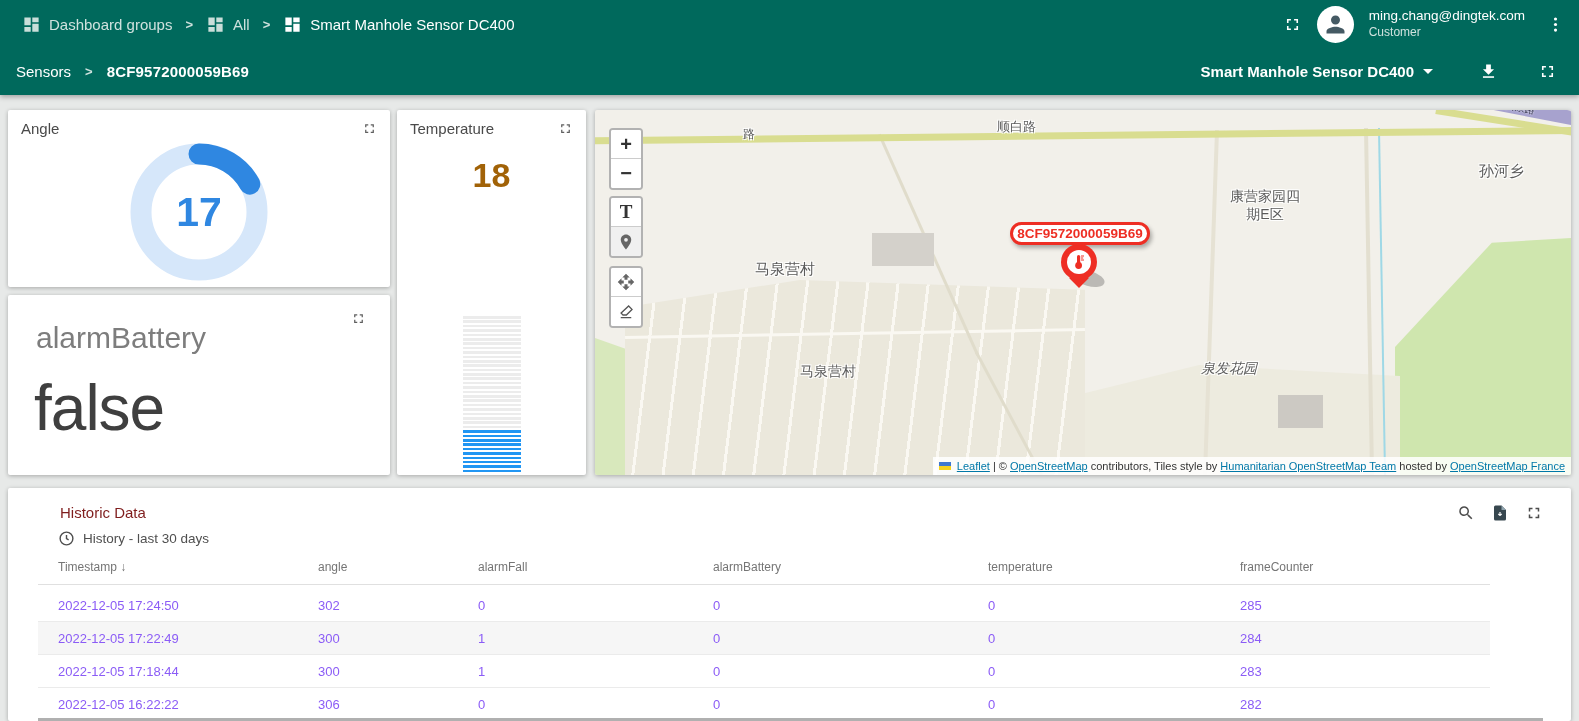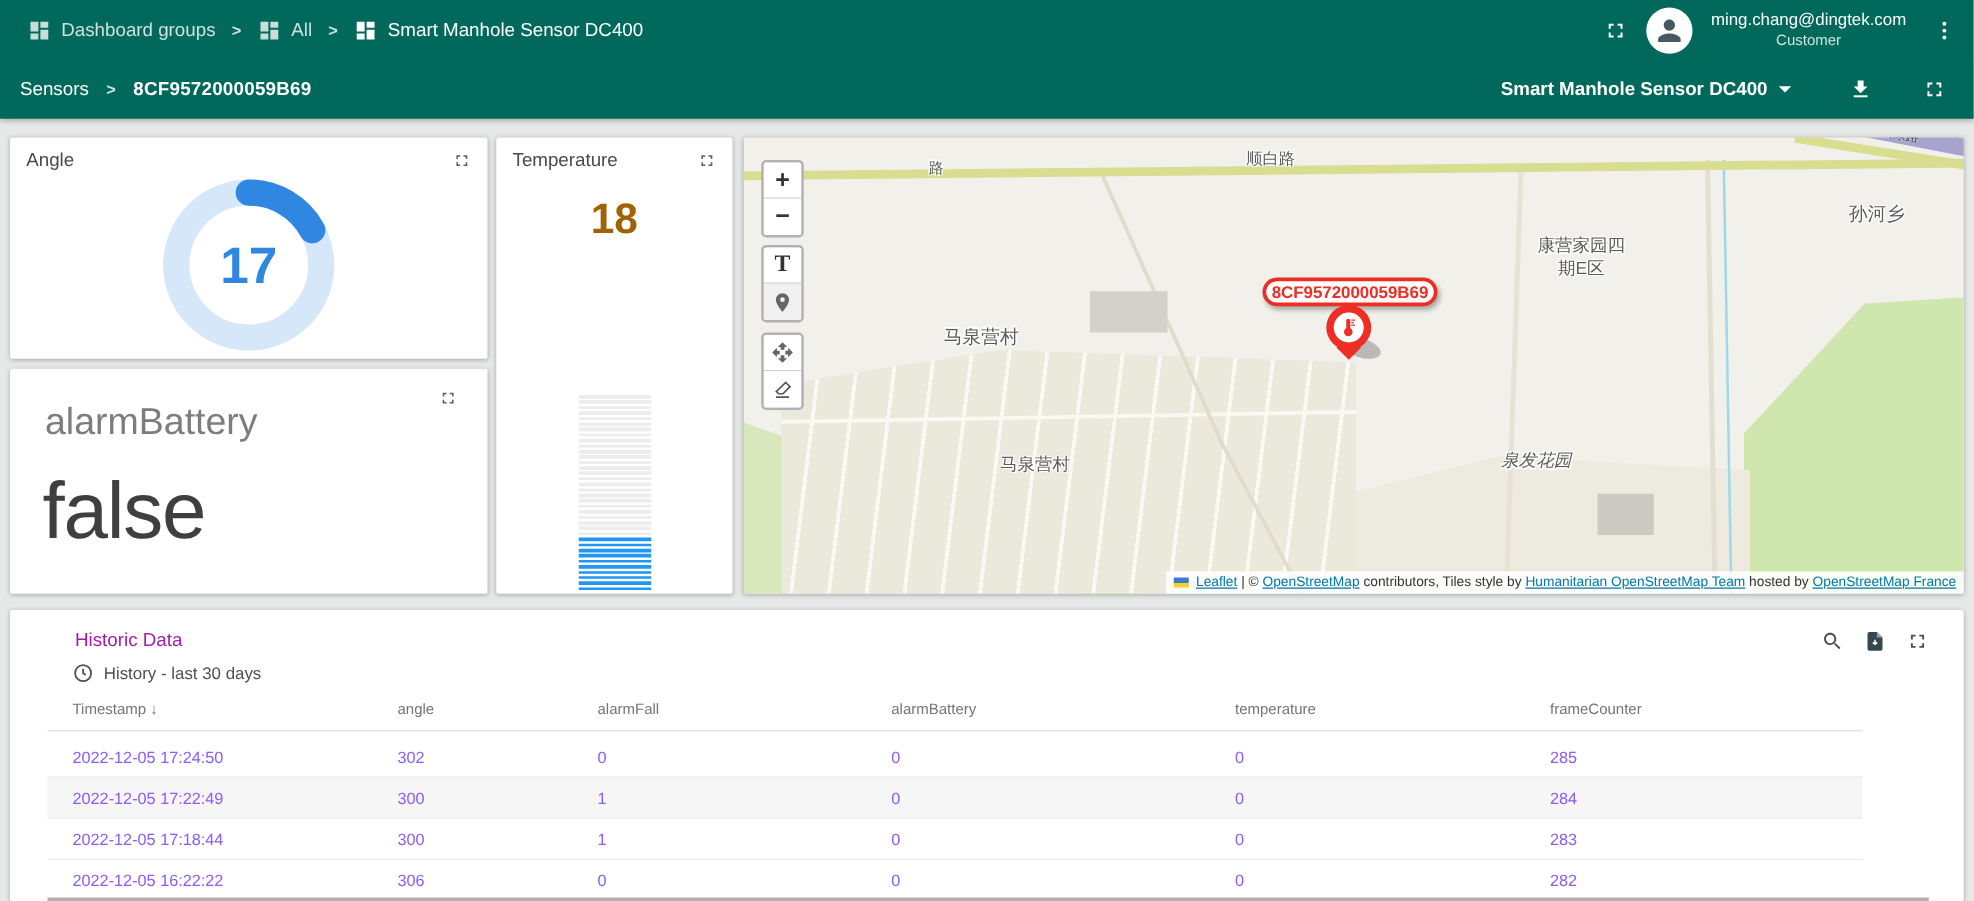--- a/index.html
+++ b/index.html
@@ -7,21 +7,21 @@
   body {
     width:1579px; height:721px; overflow:hidden;
     background:#e7e9e8;
     font-family:"Liberation Sans","DejaVu Sans",sans-serif;
   }
   .app { position:relative; width:1579px; height:721px; }
 
   
   .topbar {
     height:48px; background:#00695c; display:flex; align-items:center;
-    justify-content:space-between; padding:0 14px 0 22px; position:relative; z-index:10;text-align:center;
+    justify-content:space-between; padding:0 14px 0 22px; position:relative; z-index:10;
   }
   .crumbs { display:flex; align-items:center; gap:13px; }
   .crumb { display:flex; align-items:center; gap:8px; font-size:15px; font-weight:500; }
   .crumb svg { width:19px; height:19px; fill:#c9ded9; }
   .crumb-label { color:#cfe2de; }
   .crumb.current .crumb-label { color:#ffffff; }
   .crumb.current svg { fill:#ffffff; }
   .sep { color:#cfe2de; font-size:13px; font-weight:700; }
   .topbar-right { display:flex; align-items:center; gap:15px; }
   .icon-btn { background:none; border:none; padding:0; cursor:pointer; display:flex; align-items:center; }
@@ -107,21 +107,21 @@
 
   .attribution {
     position:absolute; right:0; bottom:0; z-index:8; background:rgba(255,255,255,.85);
     font-size:11px; color:#333; padding:3px 6px; display:flex; align-items:center; gap:2px; white-space:pre;
   }
   .attr-link { color:#0078a8; text-decoration:underline; }
   .flag { display:inline-block; width:12px; height:8px; margin-right:4px; background:linear-gradient(#3f78d0 0 50%,#f7d21e 50% 100%); }
 
   
   #table-card { left:8px; top:488px; width:1563px; height:233px; overflow:hidden; }
-  .h-title { margin:16px 0 1px 52px; font-size:15px; font-weight:500; color:#a21caf; }
+  .h-title { margin:16px 0 1px 52px; font-size:15px; font-weight:500; color:#7f1d1d; }
   .h-sub { margin:9px 0 0 50px; display:flex; align-items:center; gap:8px; font-size:13.5px; color:#4f4f4f; }
   .h-sub svg { width:17px; height:17px; stroke:#4f4f4f; fill:none; }
   .table-icons { position:absolute; top:16px; right:28px; display:flex; gap:16px; align-items:center; }
   .table-icons svg { width:18px; height:18px; fill:#4d4d4d; cursor:pointer; }
   .thead { display:grid; grid-template-columns:280px 160px 235px 275px 252px 1fr; margin:13px 81px 4px 30px; font-size:12px; color:#757575; padding-bottom:10px; border-bottom:1px solid #e0e0e0; }
   .thead .th:first-child, .tr .td:first-child { padding-left:20px; }
   .tbody { margin:0 81px 0 30px; }
   .tr { display:grid; grid-template-columns:280px 160px 235px 275px 252px 1fr; height:33px; align-items:center; font-size:13px; color:#8b5cf6; border-bottom:1px solid #ebebeb; }
   .tr.alt { background:#f6f6f6; }
   .sort { color:#757575; font-size:12px; }

